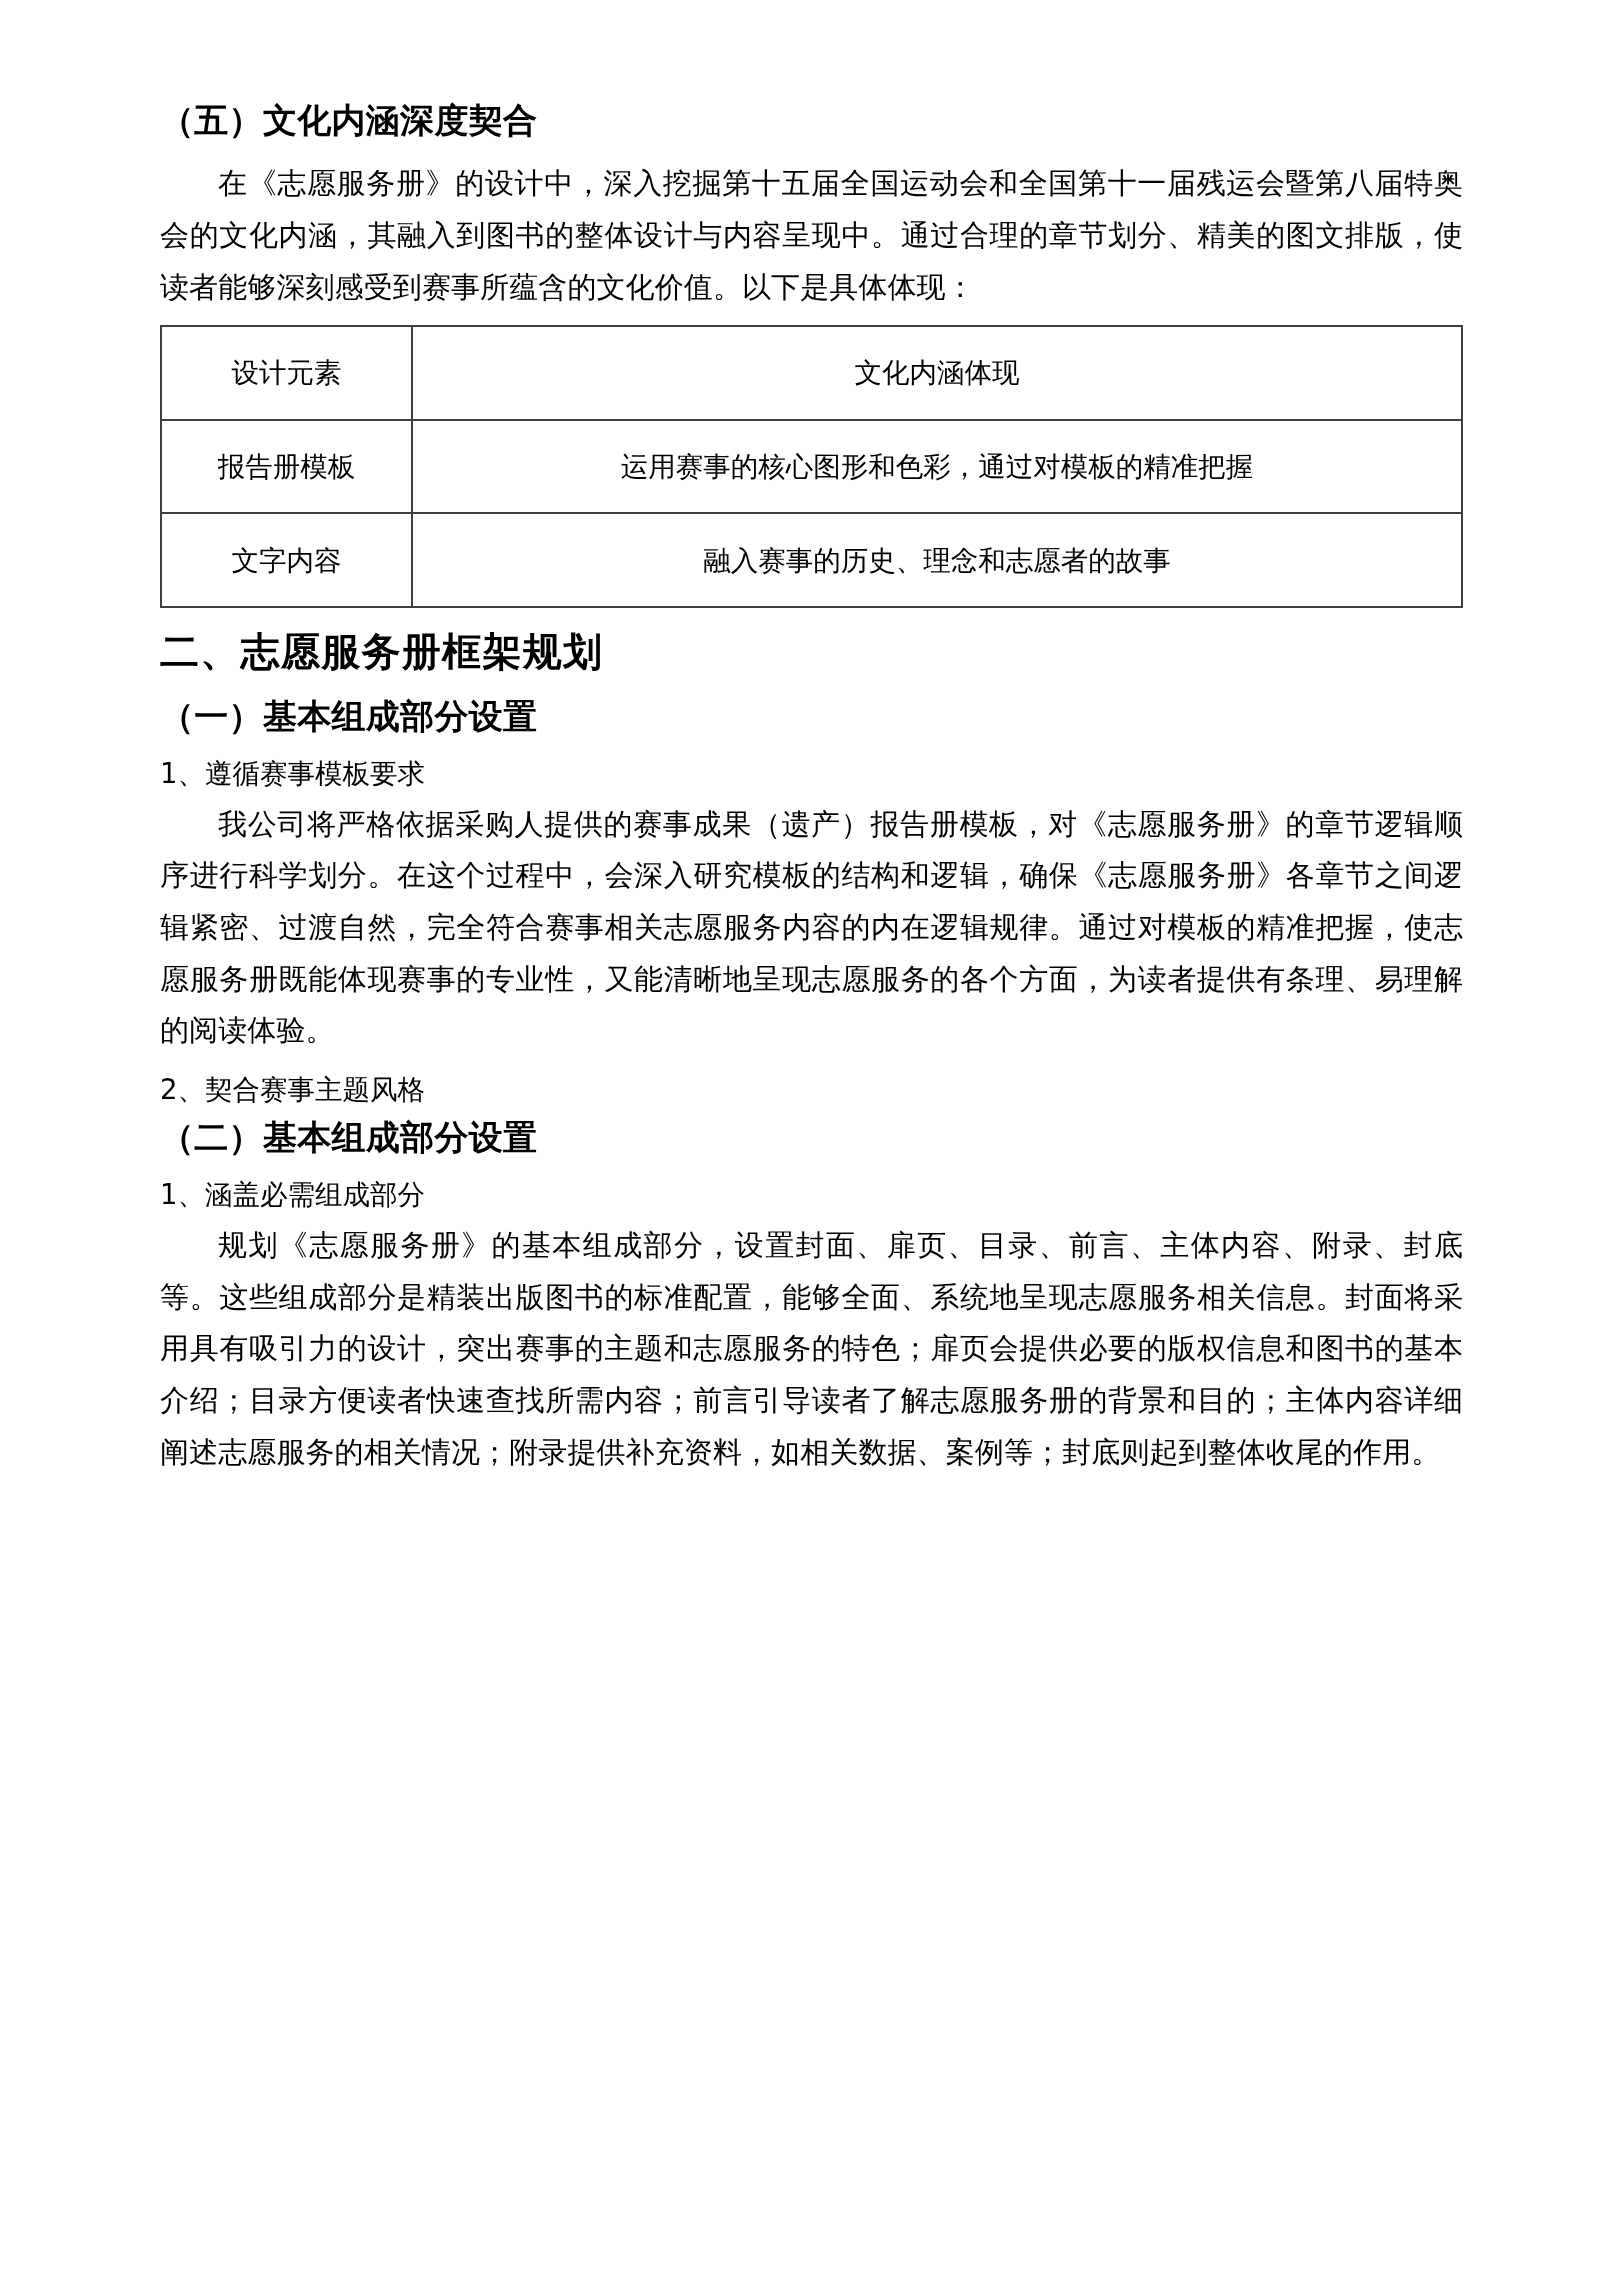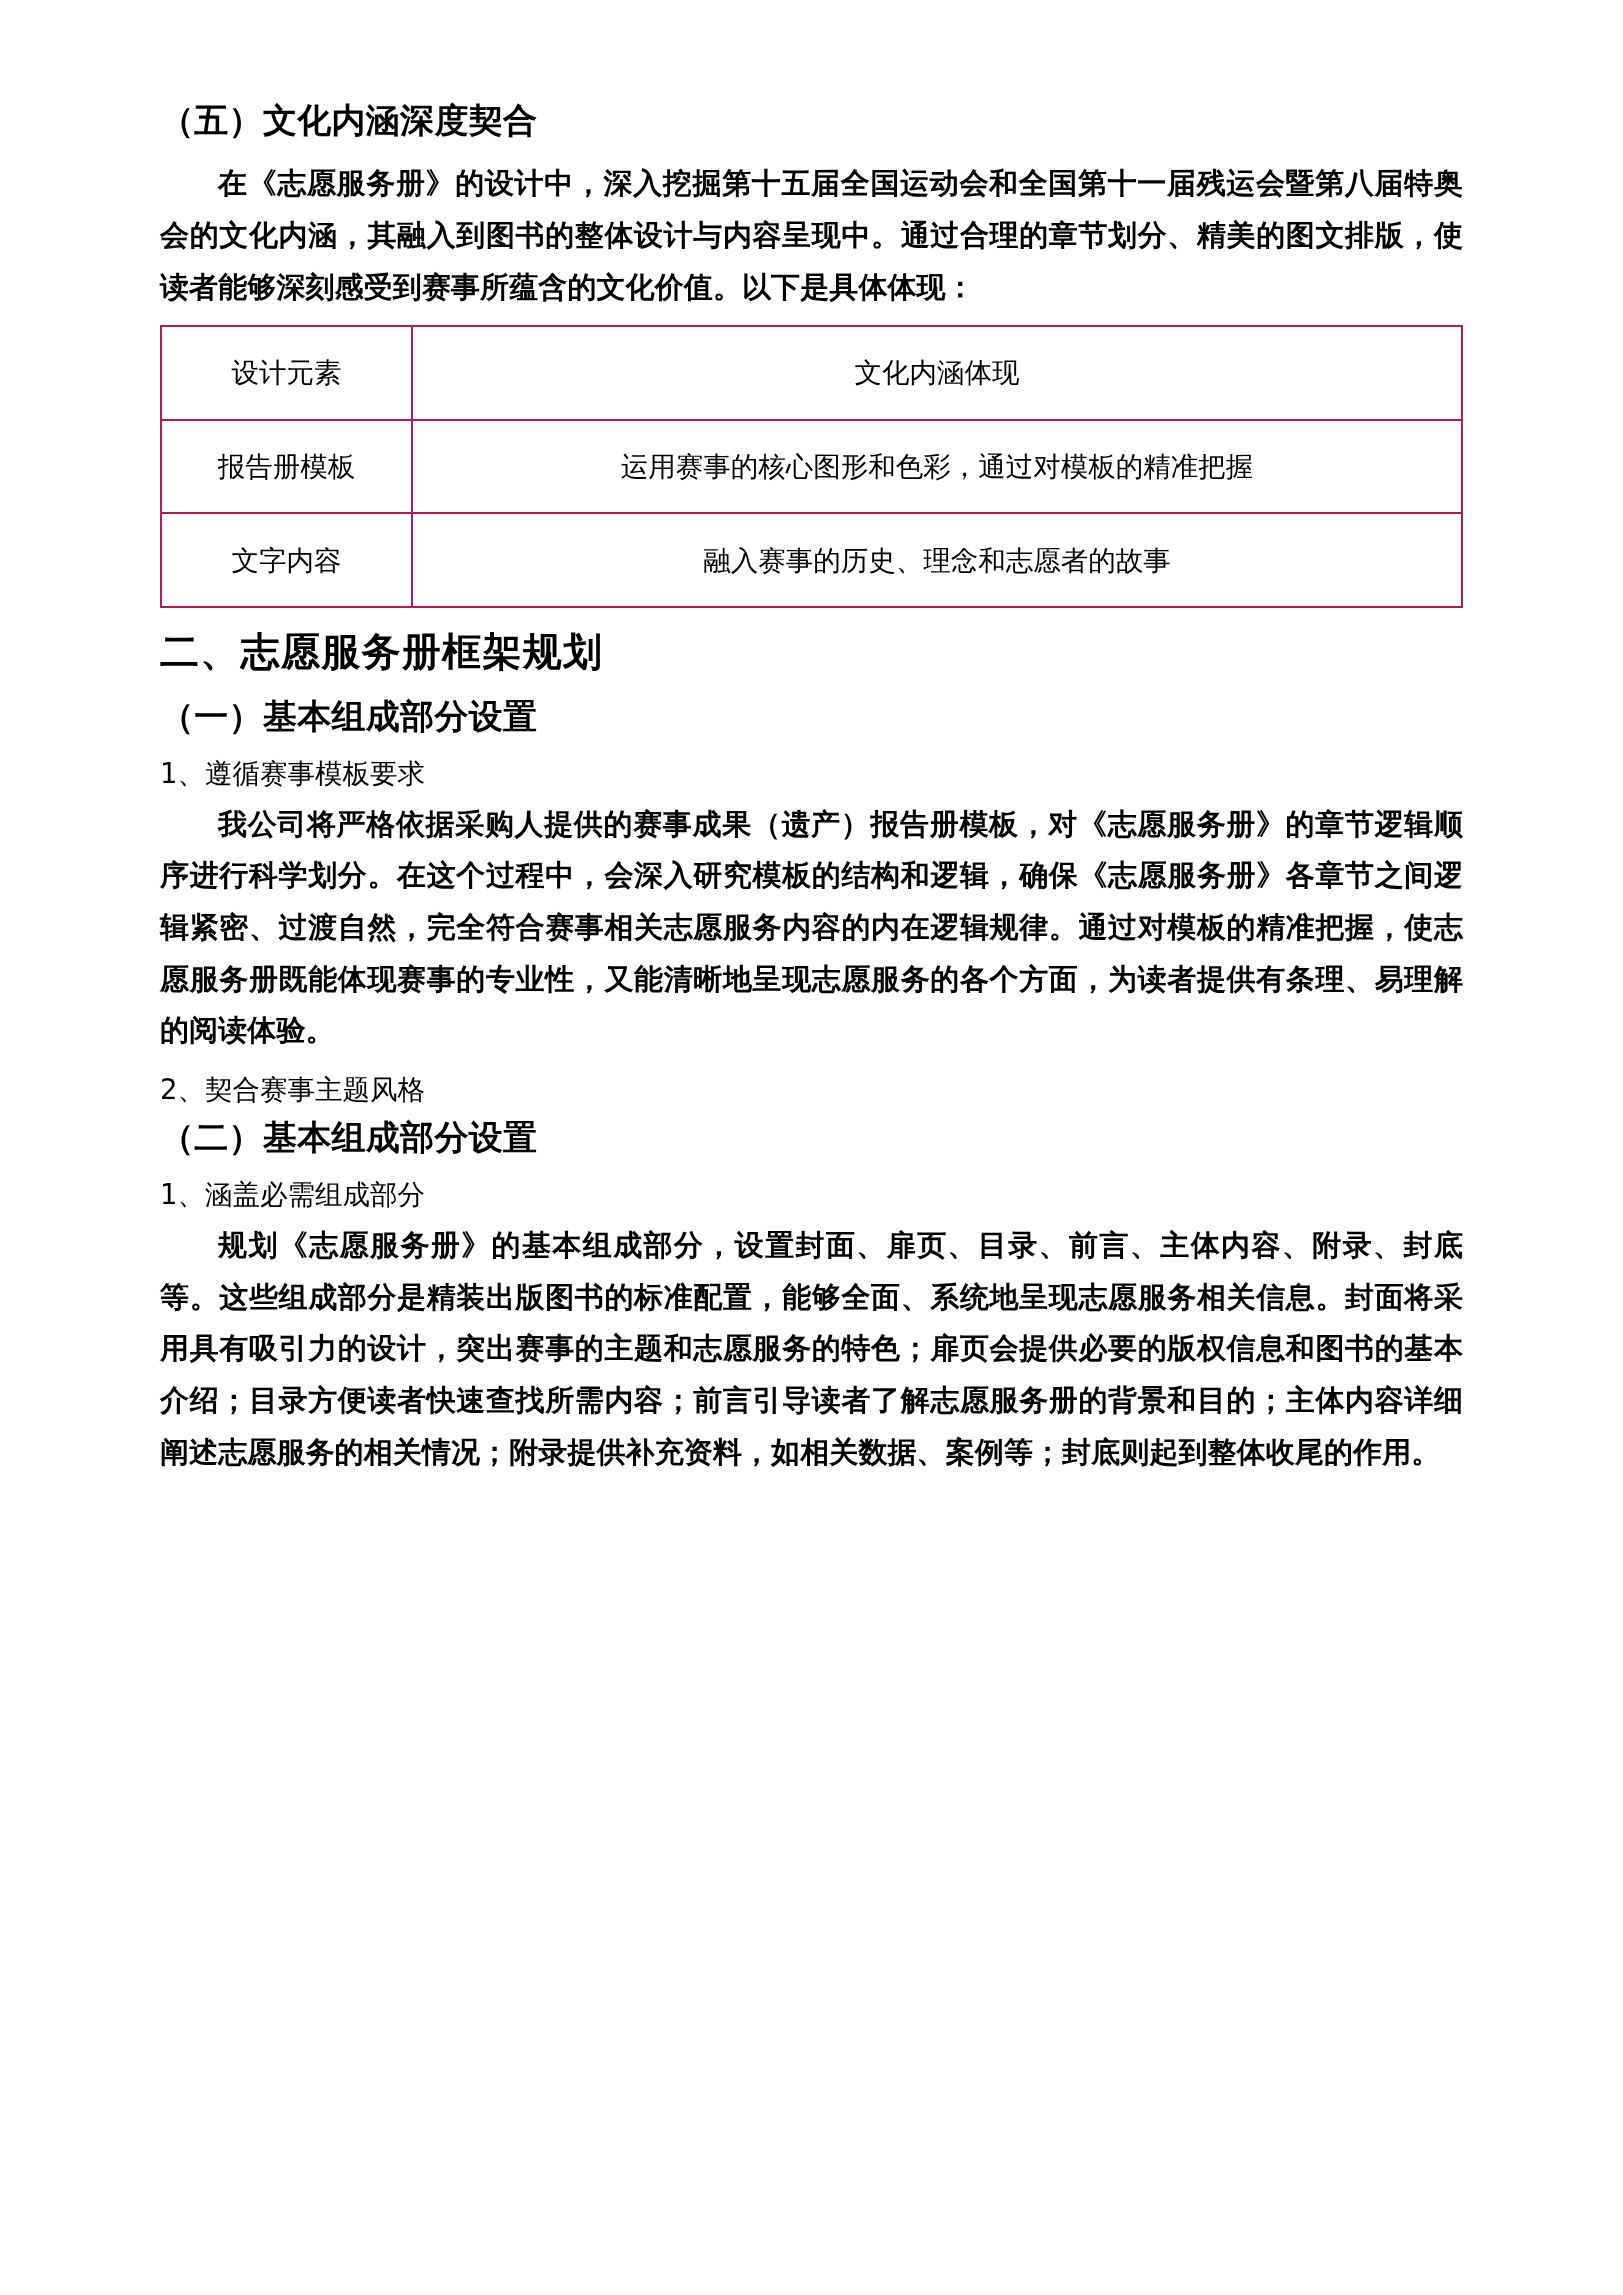--- a/index.html
+++ b/index.html
@@ -52,32 +52,31 @@
   
   p.body-text {
     font-family: "DejaVu Serif", "Liberation Serif", serif;
     font-size: 29px;
     line-height: 1.78;
     margin: 0 0 9.2px 0;
     text-align: justify;
     text-justify: inter-ideograph;
     text-indent: 2em;
     letter-spacing: 0.1px;
-    font-weight: bold;
   }
 
   
   table.culture-table {
     width: 100%;
     border-collapse: collapse;
     margin: 11.8px 0 6.5px 0;
     table-layout: fixed;
   }
   table.culture-table td {
-    border: 2px solid #be185d;
+    border: 2px solid #404040;
     font-family: "DejaVu Serif", "Liberation Serif", serif;
     font-size: 27.5px;
     line-height: 1.5;
     text-align: center;
     vertical-align: middle;
     padding: 14.4px 6.5px;
     height: 63px;
   }
   table.culture-table td.col-a { width: 236px; }
 </style>

